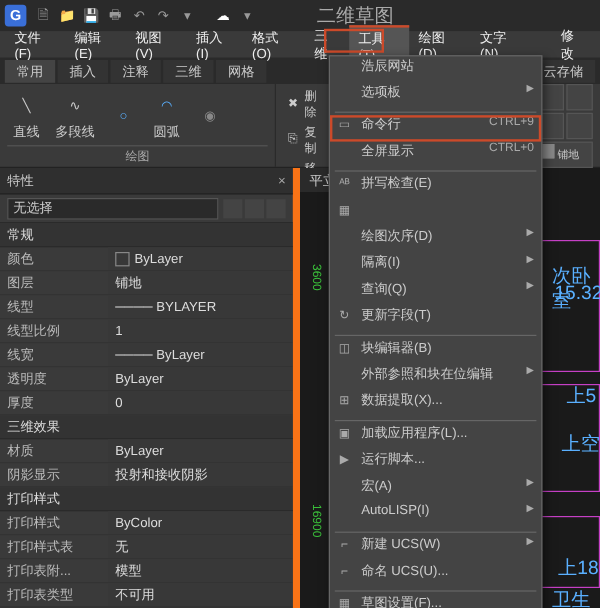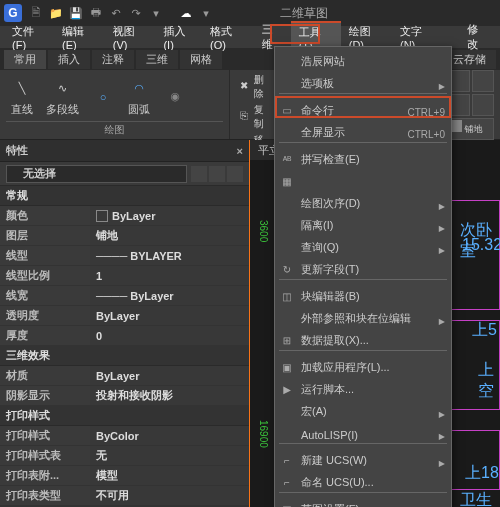--- a/index.html
+++ b/index.html
@@ -1,57 +1,57 @@
 <!DOCTYPE html>
 <html><head>
 <meta charset="utf-8">
 <style>
 * { margin: 0; padding: 0; box-sizing: border-box; font-family: "Microsoft YaHei", sans-serif; }
 body { background: #3a3a3a; color: #ccc; font-size: 11px; width: 500px; height: 507px; overflow: hidden; position: relative; }
 .titlebar { height: 26px; background: #2a2a2a; display: flex; align-items: center; padding: 0 4px; }
 .logo { width: 18px; height: 18px; background: #3a6fd8; border-radius: 3px; margin-right: 6px; display: flex; align-items: center; justify-content: center; color: #fff; font-weight: bold; font-size: 12px; }
 .qat { display: flex; gap: 4px; }
 .qat-icon { width: 16px; height: 16px; color: #999; display: flex; align-items: center; justify-content: center; }
-.app-title { margin-left: 66px; color: #aaa; font-size: 12px; text-align: right; }
+.app-title { margin-left: 50px; color: #aaa; font-size: 16px; text-align: right; }
 .menubar { height: 22px; background: #3a3a3a; display: flex; align-items: center; padding: 0 4px; }
 .menuitem { padding: 2px 8px; color: #eee; cursor: pointer; }
 .menuitem.active { background: #555; border-top: 2px solid #cc4a2a; }
 .tabbar { height: 22px; background: #2a2a2a; display: flex; align-items: center; gap: 2px; padding: 0 4px; }
 .tab { padding: 2px 10px; color: #ccc; background: #333; }
 .tab.active { background: #444; }
 .ribbon { height: 70px; background: #3a3a3a; display: flex; border-bottom: 1px solid #222; }
 .ribbon-group { padding: 2px 6px; border-right: 1px solid #2a2a2a; display: flex; flex-direction: column; }
 .ribbon-tools { display: flex; gap: 4px; align-items: center; flex: 1; }
 .tool-btn { display: flex; flex-direction: column; align-items: center; gap: 2px; padding: 2px 4px; }
 .tool-icon { width: 24px; height: 24px; display: flex; align-items: center; justify-content: center; }
 .group-label { text-align: center; font-size: 10px; color: #aaa; border-top: 1px solid #555; padding-top: 1px; }
 .small-btn { display: flex; align-items: center; gap: 3px; padding: 1px 4px; font-size: 10px; }
 .sm-icon { width: 14px; height: 14px; }
 .main { display: flex; height: calc(100% - 140px); }
-.props-panel { width: 250px; background: #3a3a3a; border-right: 1px solid #f97316; overflow: hidden; font-weight: bold; }
+.props-panel { width: 250px; background: #3a3a3a; border-right: 6px solid #f97316; overflow: hidden; }
 .panel-header { height: 22px; background: #2f2f2f; display: flex; align-items: center; justify-content: space-between; padding: 0 6px; border-bottom: 1px solid #222; }
 .panel-close { color: #aaa; cursor: pointer; }
 .sel-row { height: 24px; display: flex; align-items: center; padding: 0 6px; gap: 4px; border-bottom: 1px solid #2a2a2a; }
-.sel-combo { flex: 1; background: #2a2a2a; border: 1px solid #555; height: 18px; padding: 0 16px; }
+.sel-combo { flex: 1; background: #2a2a2a; border: 1px solid #555; height: 18px; padding: 0 4px; }
 .sel-icons { display: flex; gap: 2px; }
 .si { width: 16px; height: 16px; background: #444; }
 .cat { background: #333; padding: 2px 6px; font-size: 11px; color: #ddd; border-bottom: 1px solid #2a2a2a; }
 .prop-row { display: flex; height: 20px; border-bottom: 1px solid #333; }
 .prop-label { width: 90px; padding: 2px 6px; color: #bbb; }
 .prop-val { flex: 1; padding: 2px 6px; color: #ddd; background: #383838; display: flex; align-items: center; gap: 4px; }
 .layer-sw { width: 12px; height: 12px; border: 1px solid #888; display: inline-block; }
 .canvas { flex: 1; background: #1a1a1a; position: relative; overflow: hidden; }
 .doc-tab { position: absolute; top: 0; left: 0; height: 20px; background: #2a2a2a; padding: 2px 8px; display: flex; align-items: center; gap: 6px; }
 .drawing { position: absolute; inset: 0; }
 .room-line { position: absolute; border: 1px solid #c640c6; }
 .room-line.green { border-color: #3ac03a; }
 .dim-text { position: absolute; color: #3ac03a; font-size: 10px; }
 .room-text { position: absolute; color: #5ab0ff; font-size: 16px; }
 .menu-popup { position: absolute; top: 46px; left: 274px; width: 178px; background: #444; border: 1px solid #666; z-index: 100; box-shadow: 2px 2px 8px rgba(0,0,0,0.5); }
-.menu-row { height: 22px; display: flex; align-items: flex-end; padding: 0 6px 0 26px; position: relative; cursor: pointer; }
+.menu-row { height: 22px; display: flex; align-items: flex-start; padding: 0 6px 0 26px; position: relative; cursor: pointer; }
 .menu-row.hl { outline: 2px solid #cc4a2a; outline-offset: -2px; }
 .menu-ico { position: absolute; left: 4px; width: 16px; height: 16px; display: flex; align-items: center; justify-content: center; font-size: 10px; color: #aaa; }
 .menu-shortcut { margin-left: auto; color: #aaa; font-size: 10px; }
 .menu-arrow { margin-left: auto; color: #aaa; font-size: 8px; }
 .menu-sep { height: 1px; background: #666; margin: 2px 4px; }
 .hl-box-menu { position: absolute; top: 24px; left: 270px; width: 50px; height: 20px; border: 2px solid #cc4a2a; z-index: 50; pointer-events: none; }
 .right-icons { position: absolute; right: 2px; top: 70px; display: flex; gap: 2px; flex-wrap: wrap; width: 50px; }
 .ri { width: 22px; height: 22px; background: #444; border: 1px solid #555; }
 .watermark { position: absolute; top: 230px; left: 280px; color: rgba(200,200,200,0.15); font-size: 14px; z-index: 90; pointer-events: none; }
 </style>
@@ -232,21 +232,21 @@
     </div>
     <div class="drawing">
       <div class="room-line green" style="top:50px;left:30px;width:170px;height:2px"></div>
       <div class="dim-text" style="top:80px;left:8px;writing-mode:vertical-rl">3600</div>
       <div class="dim-text" style="top:280px;left:8px;writing-mode:vertical-rl">16900</div>
       <div class="room-line" style="top:60px;left:180px;width:70px;height:110px"></div>
       <div class="room-text" style="top:80px;left:210px">次卧室</div>
       <div class="room-text" style="top:96px;left:212px">15.32</div>
       <div class="room-line" style="top:180px;left:190px;width:60px;height:90px"></div>
       <div class="room-text" style="top:180px;left:222px">上5</div>
-      <div class="room-text" style="top:220px;left:228px">上空</div>
+      <div class="room-text" style="top:220px;left:218px">上空</div>
       <div class="room-line" style="top:290px;left:185px;width:65px;height:60px"></div>
       <div class="room-text" style="top:323px;left:215px">上18</div>
       <div class="room-text" style="top:350px;left:210px">卫生间</div>
       <div class="room-line green" style="top:50px;left:28px;width:2px;height:310px"></div>
     </div>
   </div>
 </div>
 
 <div class="watermark">发布于</div>
 

